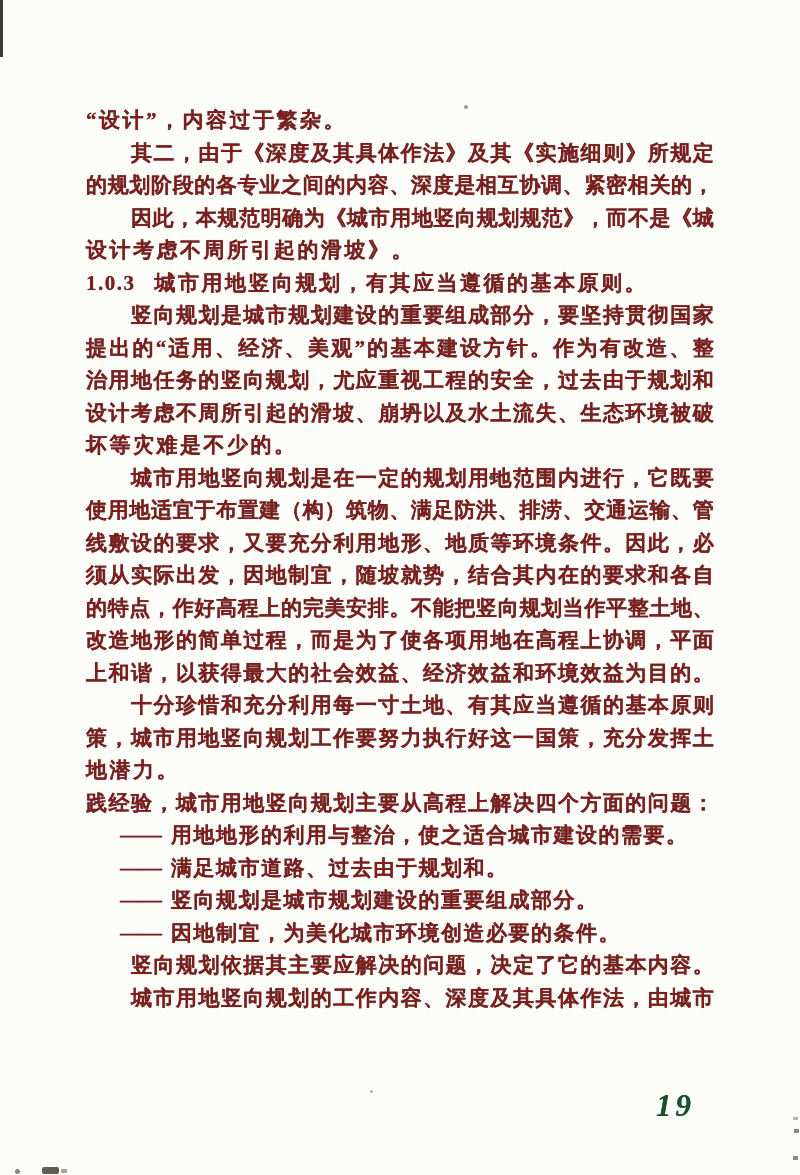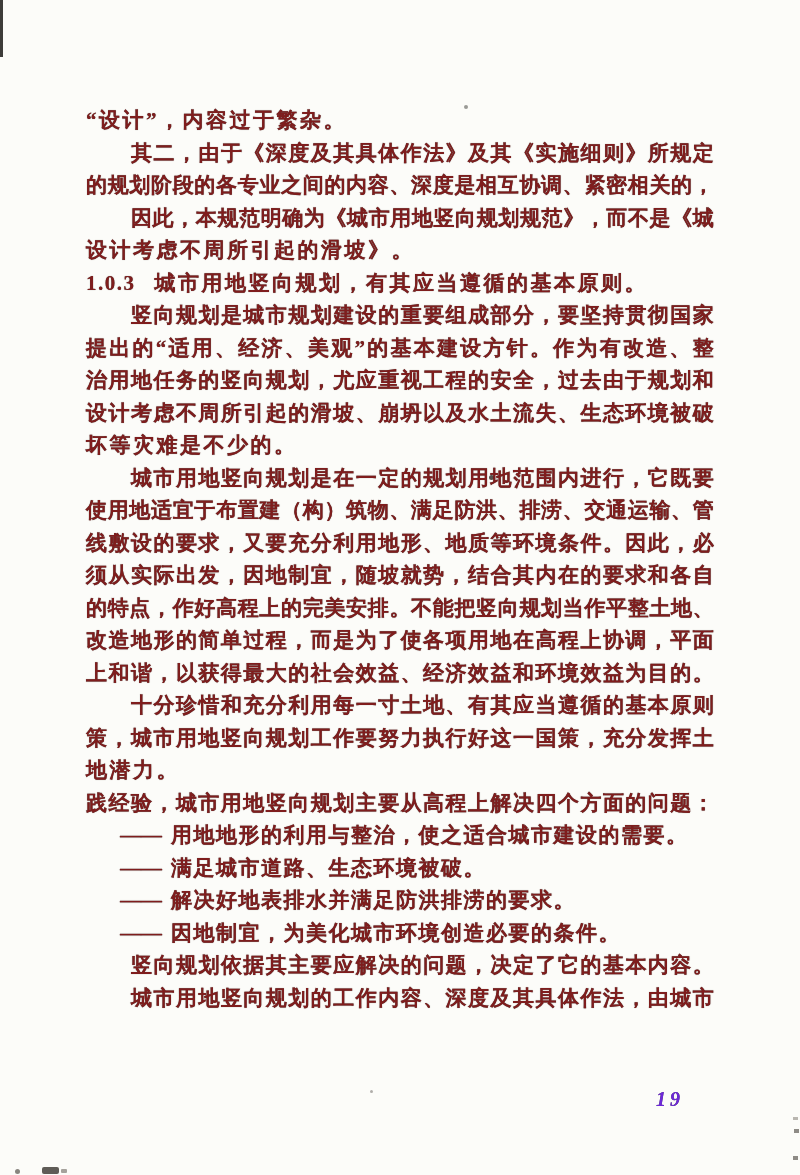--- a/index.html
+++ b/index.html
@@ -19,22 +19,22 @@
     text-shadow:0 0 0.7px rgba(30,28,25,0.85);
     box-sizing:border-box;width:100%;
   }
   .j{text-align:justify;text-align-last:justify;letter-spacing:0.2px;}
   .ind2{padding-left:45px;}
   .dashline{padding-left:34px;letter-spacing:1.5px;}
   .dashmark{letter-spacing:0;margin-right:9px;}
   .secnum{margin-right:19px;letter-spacing:1.5px;}
   .pagenum{
     position:absolute;left:656px;top:1088px;
-    font-size:20px;font-style:italic;font-weight:600;
-    letter-spacing:4px;color:#6d28d9;
+    font-size:31px;font-style:italic;font-weight:600;
+    letter-spacing:4px;color:#14532d;
     text-shadow:0 0 0.6px rgba(30,28,25,0.8);
   }
   
   .binding-mark{position:absolute;left:0;top:0;width:3px;height:57px;background:#3d3c3a;}
   .speck{position:absolute;border-radius:50%;}
   .speck-top{left:464px;top:105px;width:4px;height:4px;background:#9a9a96;}
   .speck-mid{left:489px;top:475px;width:5px;height:5px;background:#55524e;}
   .speck-low{left:370px;top:1090px;width:3px;height:3px;background:#b0aeaa;}
   .smudge{position:absolute;filter:blur(0.4px);}
   .smudge-1{left:15px;top:1169px;width:5px;height:5px;background:#88857f;border-radius:50%;}
@@ -77,24 +77,24 @@
     <div class="line j">改造地形的简单过程，而是为了使各项用地在高程上协调，平面</div>
     <div class="line j">上和谐，以获得最大的社会效益、经济效益和环境效益为目的。</div>
     <div class="line ind2 j">十分珍惜和充分利用每一寸土地、有其应当遵循的基本原则</div>
     <div class="line j">策，城市用地竖向规划工作要努力执行好这一国策，充分发挥土</div>
     <div class="line">地潜力。</div>
     <div class="line j">践经验，城市用地竖向规划主要从高程上解决四个方面的问题：</div>
     <div class="line dashline">
       <span class="dashmark">——</span><span>用地地形的利用与整治，使之适合城市建设的需要。</span>
     </div>
     <div class="line dashline">
-      <span class="dashmark">——</span><span>满足城市道路、生态环境被破。</span>
+      <span class="dashmark">——</span><span>满足城市道路、过去由于规划和。</span>
     </div>
     <div class="line dashline">
-      <span class="dashmark">——</span><span>解决好地表排水并满足防洪排涝的要求。</span>
+      <span class="dashmark">——</span><span>竖向规划是城市规划建设的重要组成部分。</span>
     </div>
     <div class="line dashline">
       <span class="dashmark">——</span><span>因地制宜，为美化城市环境创造必要的条件。</span>
     </div>
     <div class="line ind2 j">竖向规划依据其主要应解决的问题，决定了它的基本内容。</div>
     <div class="line ind2 j">城市用地竖向规划的工作内容、深度及其具体作法，由城市</div>
   </div>
 
   <div class="pagenum">19</div>
 

